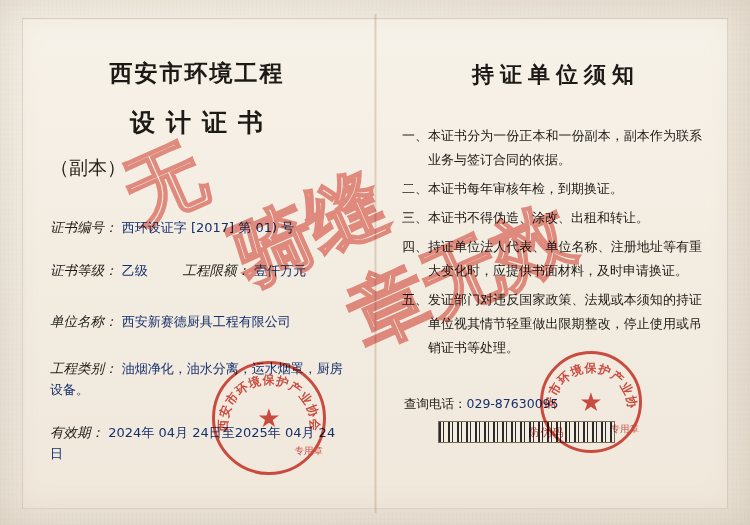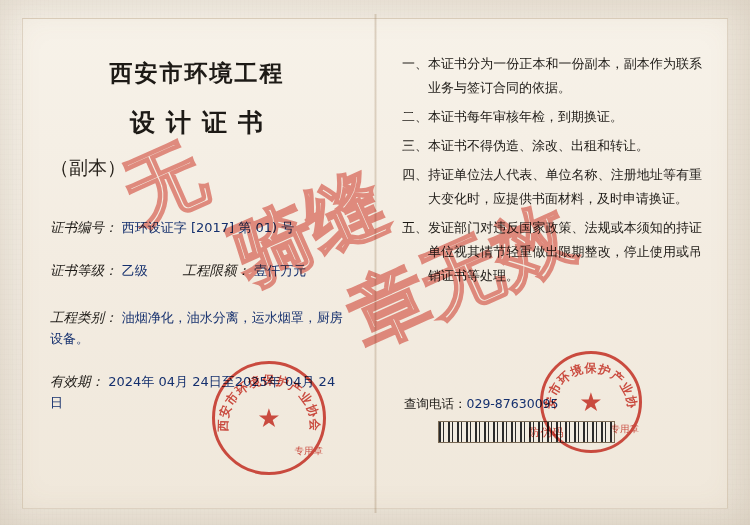--- a/index.html
+++ b/index.html
@@ -268,34 +268,39 @@
     </div>
 
     <div class="field row-grade">
       <span class="lbl">证书等级：</span>
       <span class="val">乙级</span>
       <span class="gap-sm"></span>
       <span class="lbl">工程限额：</span>
       <span class="val">壹仟万元</span>
     </div>
 
+    <div class="field row-unit">
+      <span class="lbl">单位名称：</span>
+      <span class="val">西安新赛德厨具工程有限公司</span>
+    </div>
 
     <div class="field row-type">
       <span class="lbl">工程类别：</span>
       <span class="val">油烟净化，油水分离，运水烟罩，厨房设备。</span>
     </div>
 
 
     <div class="field row-valid">
       <span class="lbl">有效期：</span>
       <span class="val">2024年 04月 24日至2025年 04月 24日</span>
     </div>
   </div>
 
   <div class="col col-right">
+    <div class="notice-title">持证单位须知</div>
 
     <div class="notice-list">
       <div class="notice-item">
         <span class="idx">一、</span>
         <span class="txt">本证书分为一份正本和一份副本，副本作为联系业务与签订合同的依据。</span>
       </div>
       <div class="notice-item">
         <span class="idx">二、</span>
         <span class="txt">本证书每年审核年检，到期换证。</span>
       </div>

